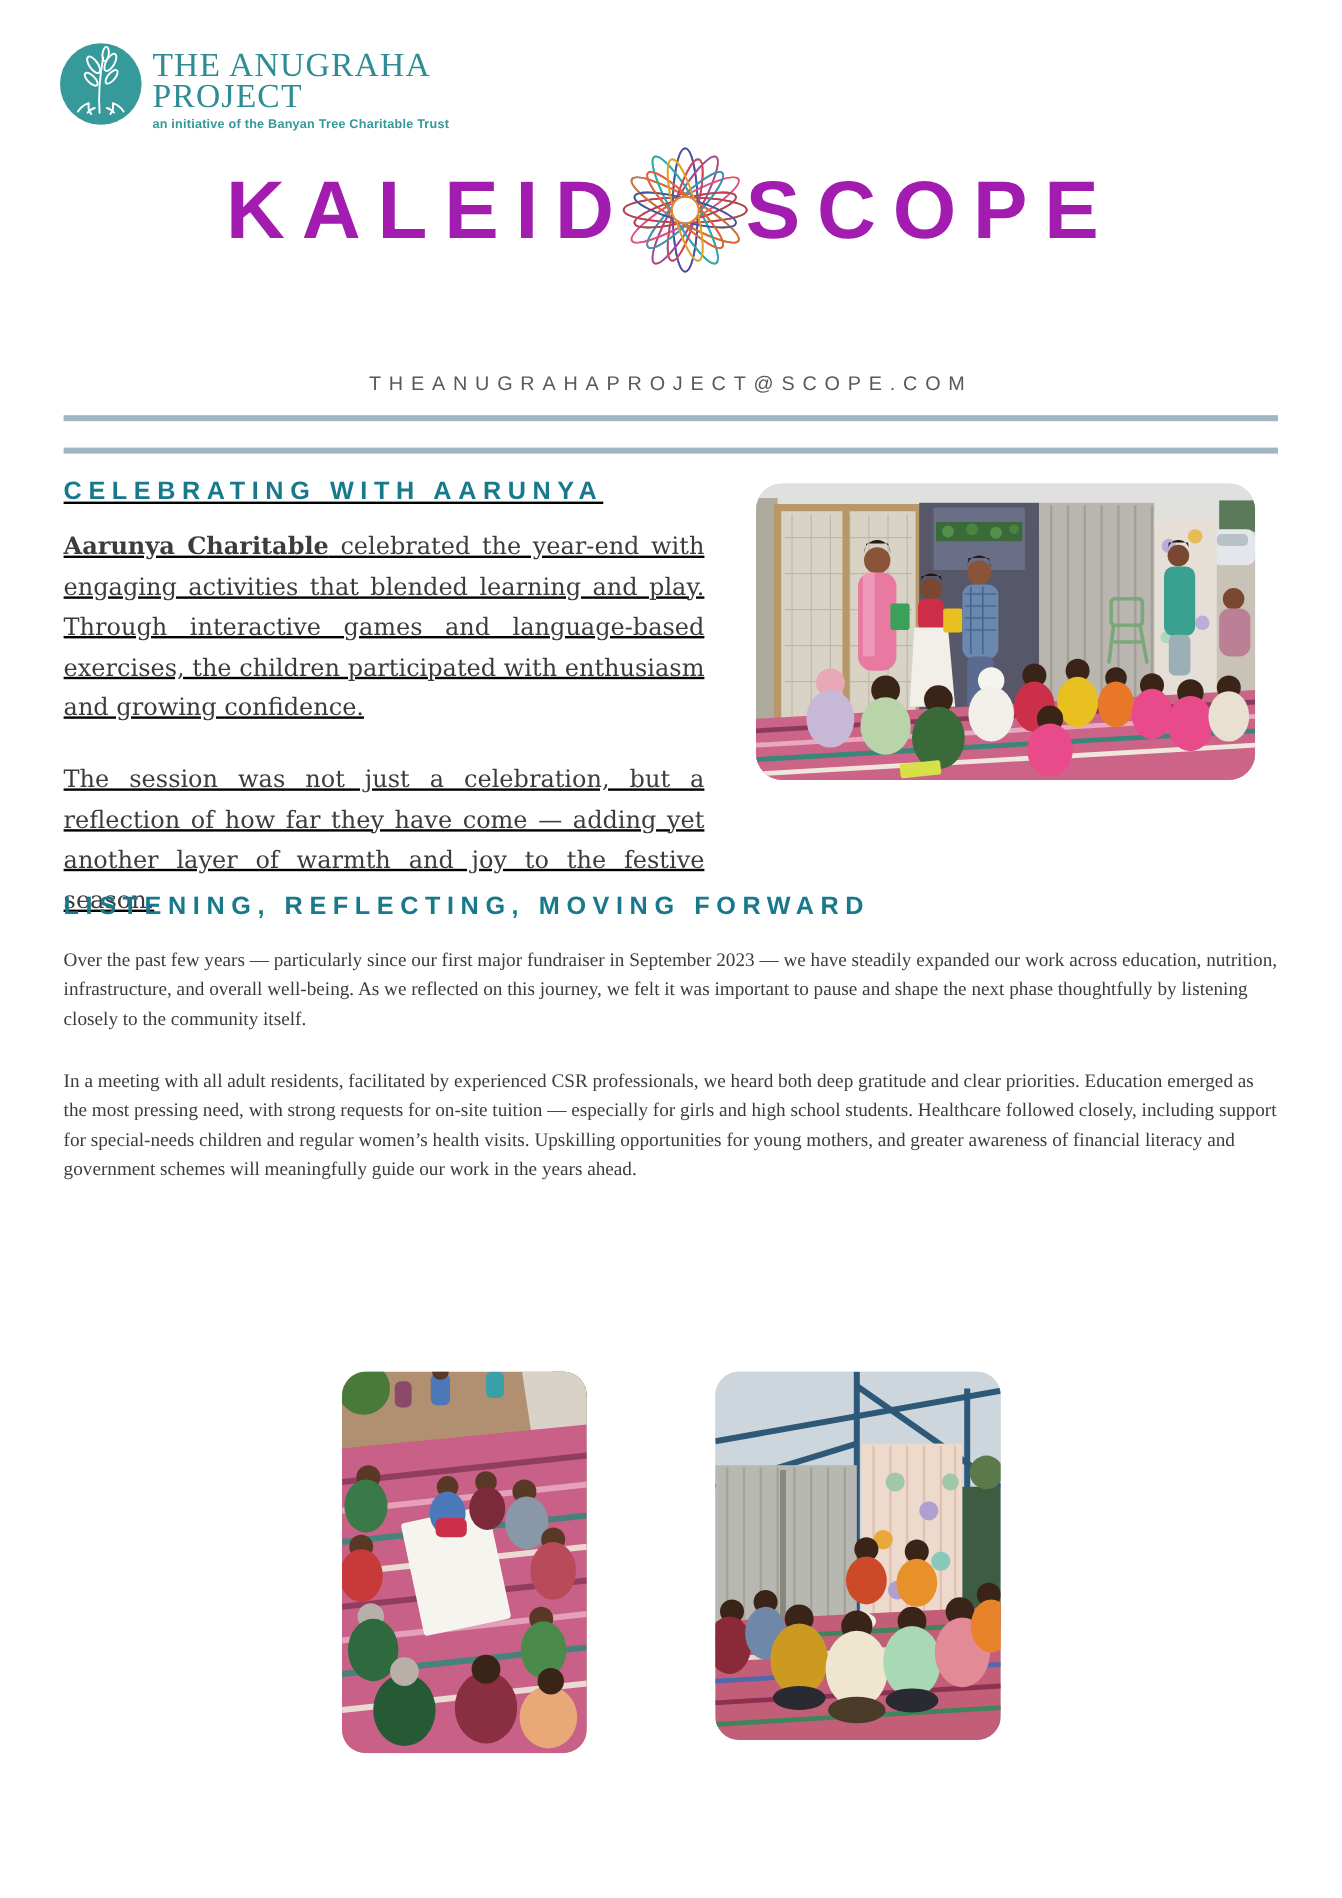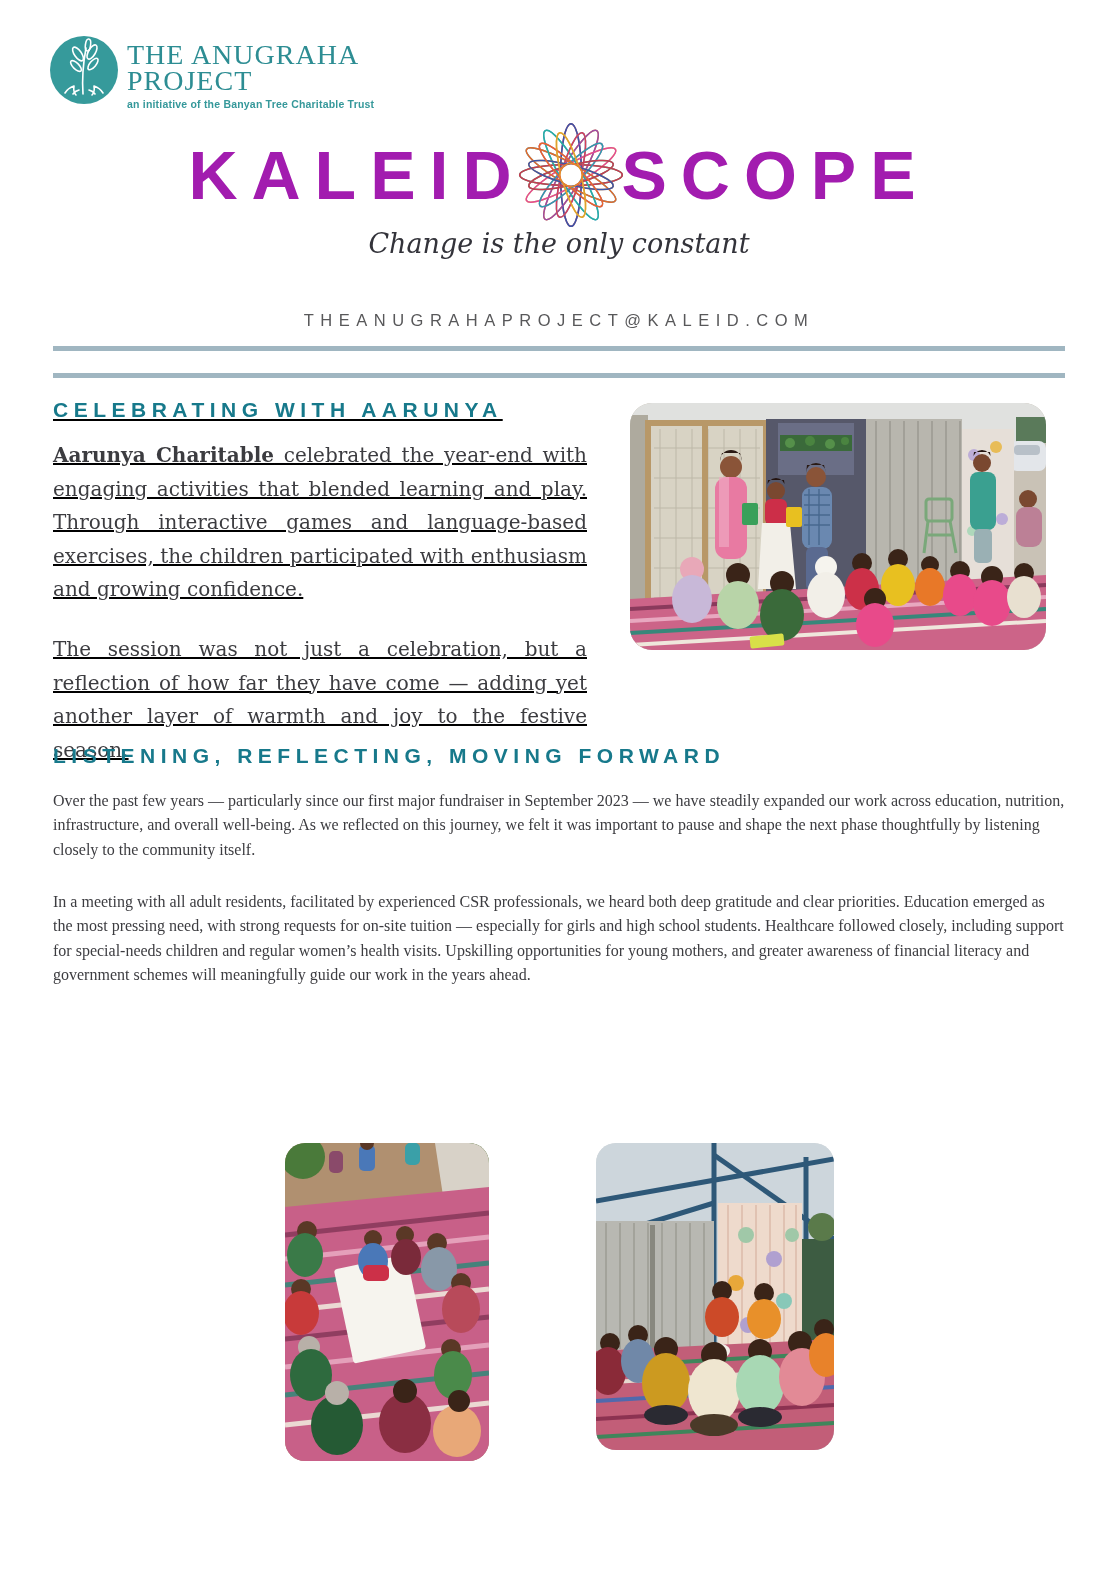--- a/index.html
+++ b/index.html
@@ -123,22 +123,21 @@
           <ellipse rx="10" ry="46" stroke="#e8682a" transform="rotate(315)"></ellipse>
           <ellipse rx="10" ry="46" stroke="#e0a030" transform="rotate(345)"></ellipse>
           <circle r="11" fill="#ffffff" stroke="none"></circle>
           <circle r="12" stroke="#e8872a"></circle>
         </g>
       </svg>
     </span>
     <span class="word">SCOPE</span>
   </div>
 
-  <div class="subtitle">Change is the only constant</div>
-  <div class="email-line">THEANUGRAHAPROJECT@KALEID.COM</div>
+  <div class="email-line">THEANUGRAHAPROJECT@SCOPE.COM</div>
 
   <div class="divider d1"></div>
   <div class="divider d2"></div>
 
   <div class="col-left">
     <h2 class="section-heading">CELEBRATING WITH AARUNYA</h2>
     <p class="body-justified"><b>Aarunya Charitable</b><span> celebrated the year-end with engaging activities that blended learning and play. Through interactive games and language-based exercises, the children participated with enthusiasm and growing confidence.</span></p>
     <p class="body-justified">The session was not just a celebration, but a reflection of how far they have come — adding yet another layer of warmth and joy to the festive season.</p>
   </div>
 

